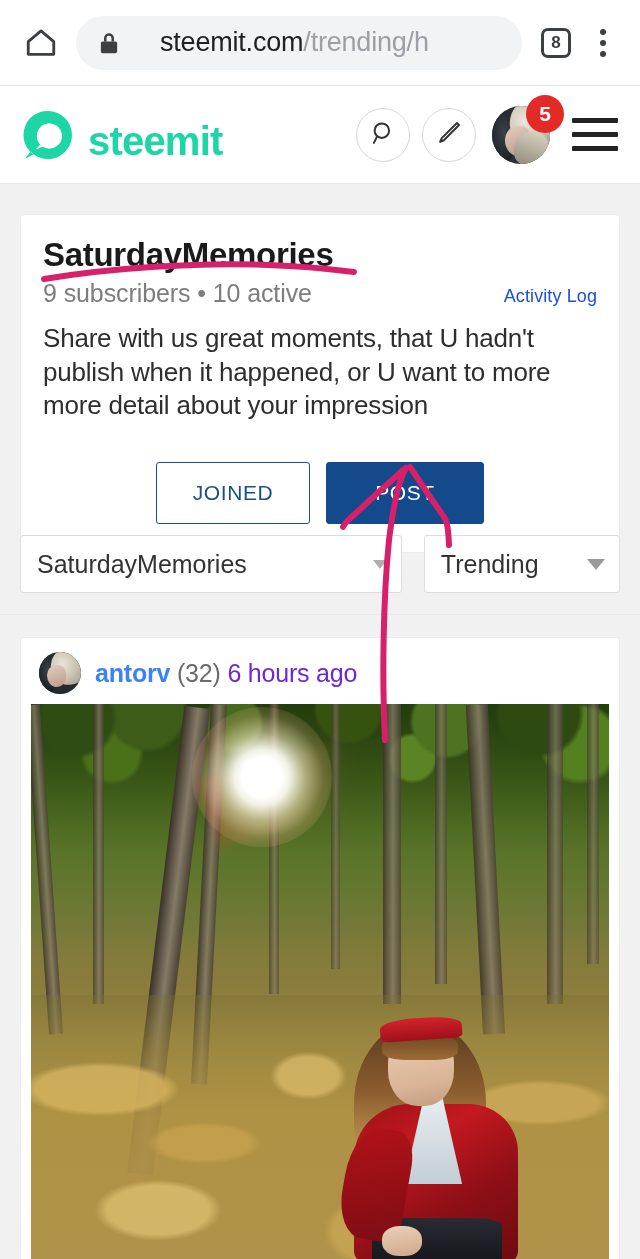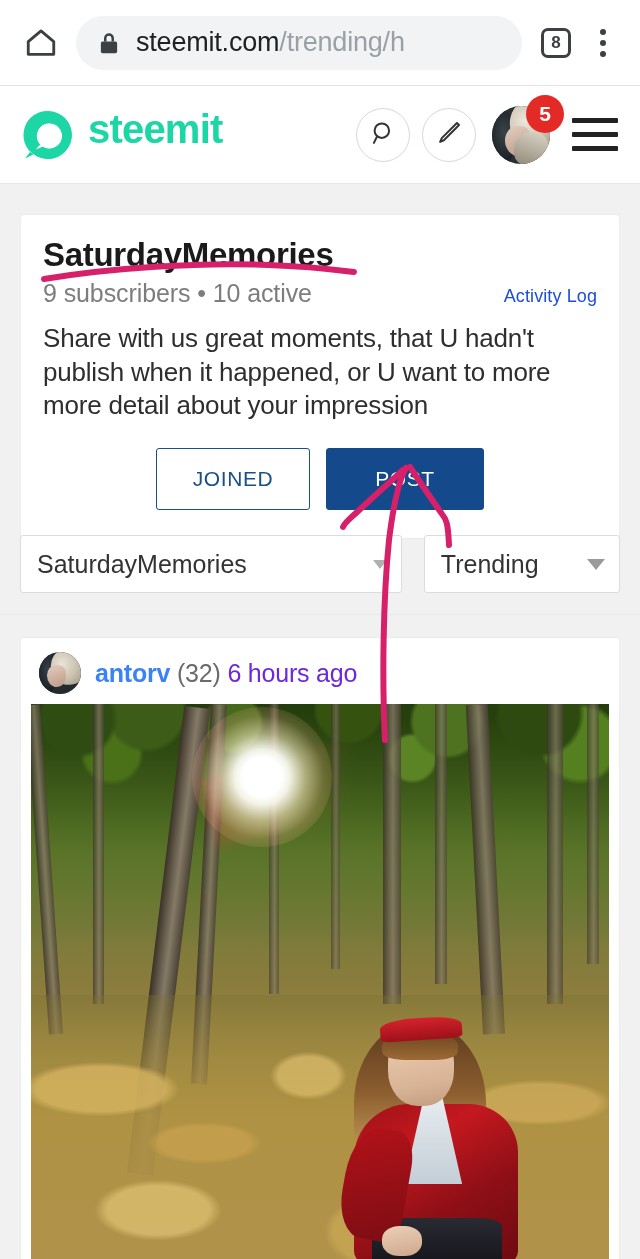--- a/index.html
+++ b/index.html
@@ -52,20 +52,21 @@
     min-width: 0;
   }
   .lock-icon { flex: 0 0 auto; margin-right: 14px; display:flex; }
   .url-text {
     font-size: 27px;
     color: #9aa0a6;
     white-space: nowrap;
     overflow: hidden;
     letter-spacing: -0.2px;
     font-family: "Liberation Sans", sans-serif;
+    margin-left: 24px;
   }
   .url-text .url-host { color: #202124; }
 
   .tab-count {
     flex: 0 0 auto;
     width: 48px; height: 48px;
     display: flex; align-items: center; justify-content: center;
     margin-left: 4px;
   }
   .tab-count .tabbox {
@@ -90,21 +91,21 @@
     position: absolute;
     top: 86px; left: 0;
     width: 640px;
     height: 98px;
     background: #ffffff;
     border-bottom: 1px solid #e8e8e8;
     display: flex;
     align-items: center;
     padding: 0 22px;
   }
-  .brand { display: flex; align-items: flex-start; gap: 14px; }
+  .brand { display: flex; align-items: flex-end; gap: 14px; }
   .brand-mark { width: 52px; height: 52px; flex: 0 0 auto; }
   .brand-text {
     font-size: 40px;
     font-weight: bold;
     color: #1cd6a6;
     letter-spacing: -0.8px;
     line-height: 1;
   }
   .header-right {
     margin-left: auto;
@@ -204,21 +205,21 @@
     letter-spacing: 0.1px;
   }
   .community-desc {
     margin-top: 14px;
     font-size: 26px;
     line-height: 1.28;
     color: #2e2e2e;
     letter-spacing: -0.2px;
   }
   .btn-row {
-    margin-top: 26px;
+    margin-top: 40px;
     display: flex;
     justify-content: center;
     gap: 16px;
   }
   .btn {
     font-size: 21px;
     letter-spacing: 0.6px;
     border-radius: 3px;
     height: 62px;
     display: flex; align-items: center; justify-content: center;

